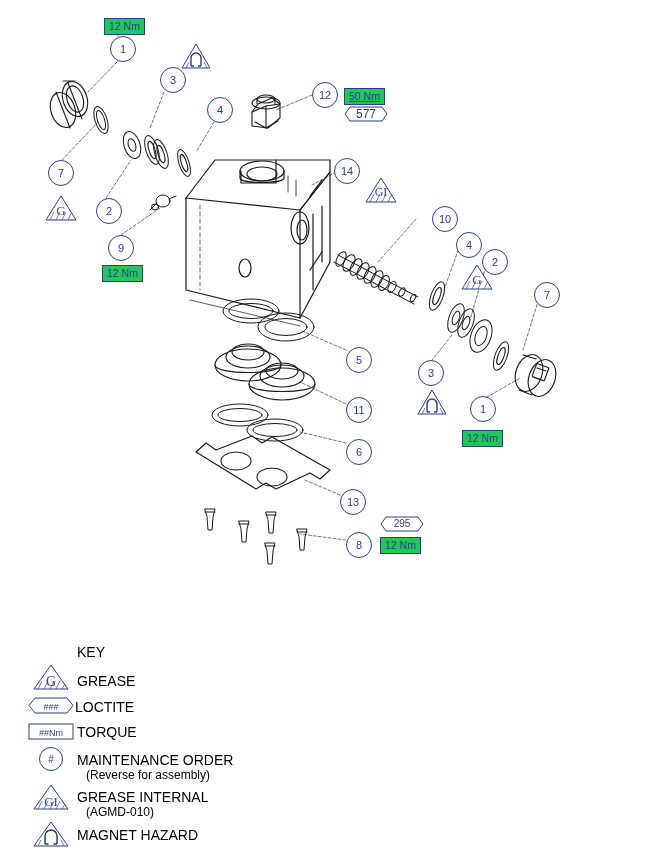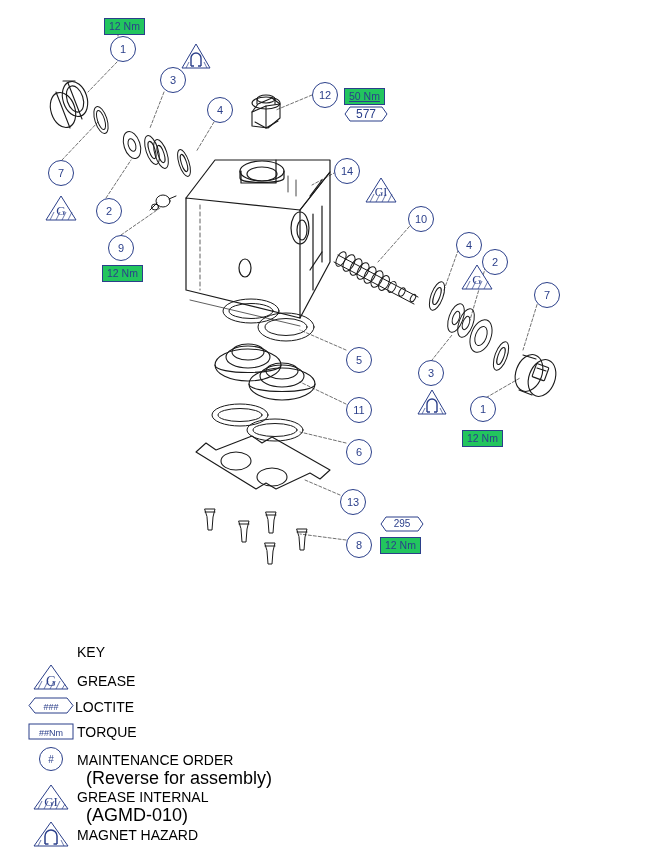--- a/index.html
+++ b/index.html
@@ -59,21 +59,21 @@
     box-sizing: border-box;
     line-height: 1;
   }
   .key-row {
     position: absolute;
     font-size: 14px;
     color: #000;
     white-space: nowrap;
   }
   .key-sub {
-    font-size: 18px;
+    font-size: 12px;
   }
   .legend-sym {
     position: absolute;
   }
 </style>
 </head>
 <body>
 
 <div id="stage">
 
@@ -251,21 +251,21 @@
   </svg>
 
   <div class="bubble" style="left:110px; top:36px;">1</div>
   <div class="bubble" style="left:160px; top:67px;">3</div>
   <div class="bubble" style="left:207px; top:97px;">4</div>
   <div class="bubble" style="left:312px; top:82px;">12</div>
   <div class="bubble" style="left:48px;  top:160px;">7</div>
   <div class="bubble" style="left:96px;  top:198px;">2</div>
   <div class="bubble" style="left:108px; top:235px;">9</div>
   <div class="bubble" style="left:334px; top:158px;">14</div>
-  <div class="bubble" style="left:408px; top:206px;">10</div>
+  <div class="bubble" style="left:432px; top:206px;">10</div>
   <div class="bubble" style="left:456px; top:232px;">4</div>
   <div class="bubble" style="left:482px; top:249px;">2</div>
   <div class="bubble" style="left:534px; top:282px;">7</div>
   <div class="bubble" style="left:418px; top:360px;">3</div>
   <div class="bubble" style="left:470px; top:396px;">1</div>
   <div class="bubble" style="left:346px; top:347px;">5</div>
   <div class="bubble" style="left:346px; top:397px;">11</div>
   <div class="bubble" style="left:346px; top:439px;">6</div>
   <div class="bubble" style="left:340px; top:489px;">13</div>
   <div class="bubble" style="left:346px; top:532px;">8</div>

